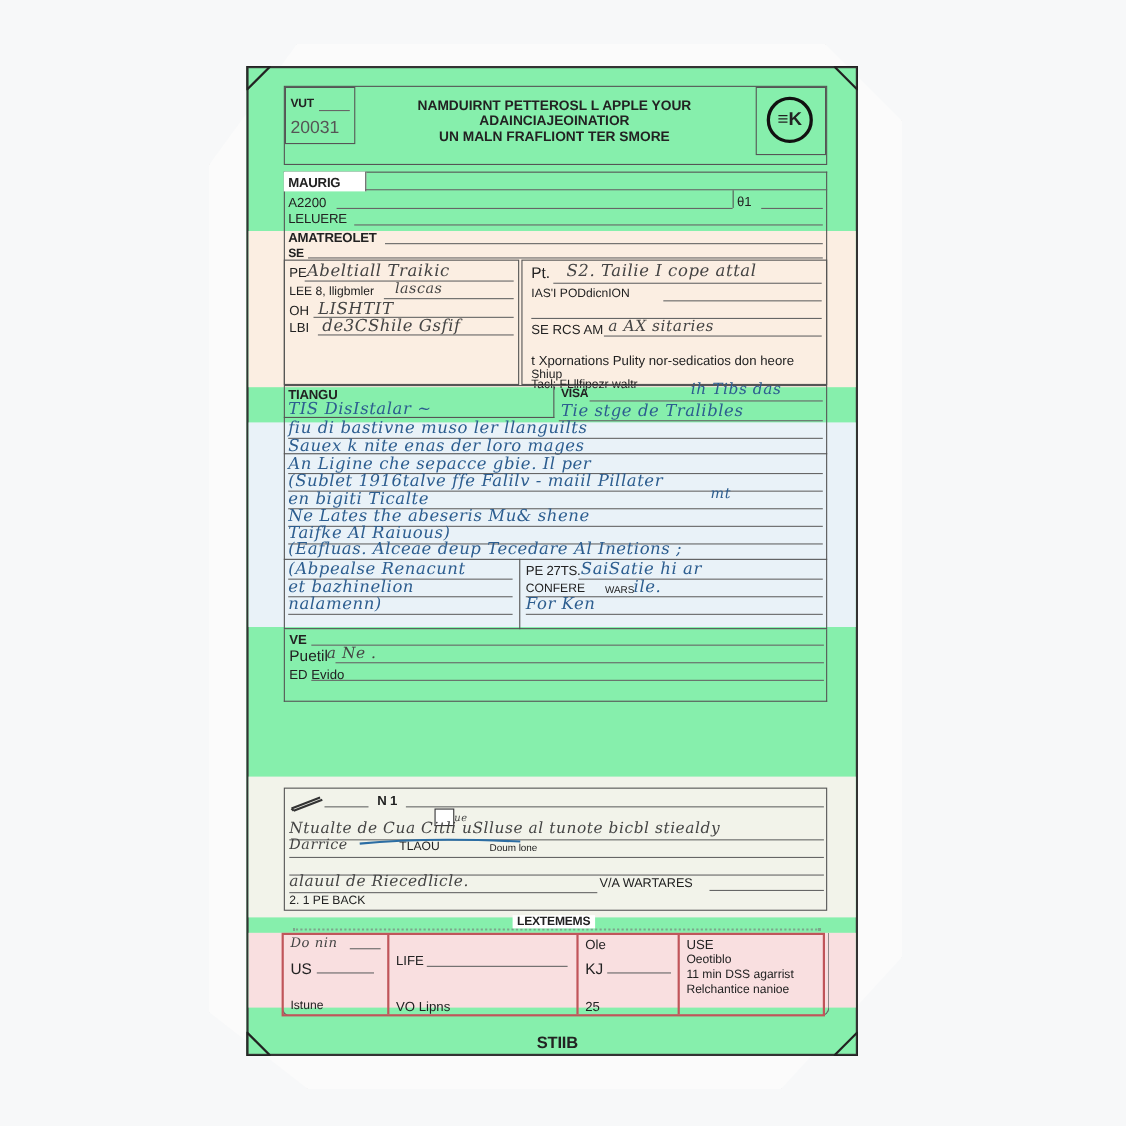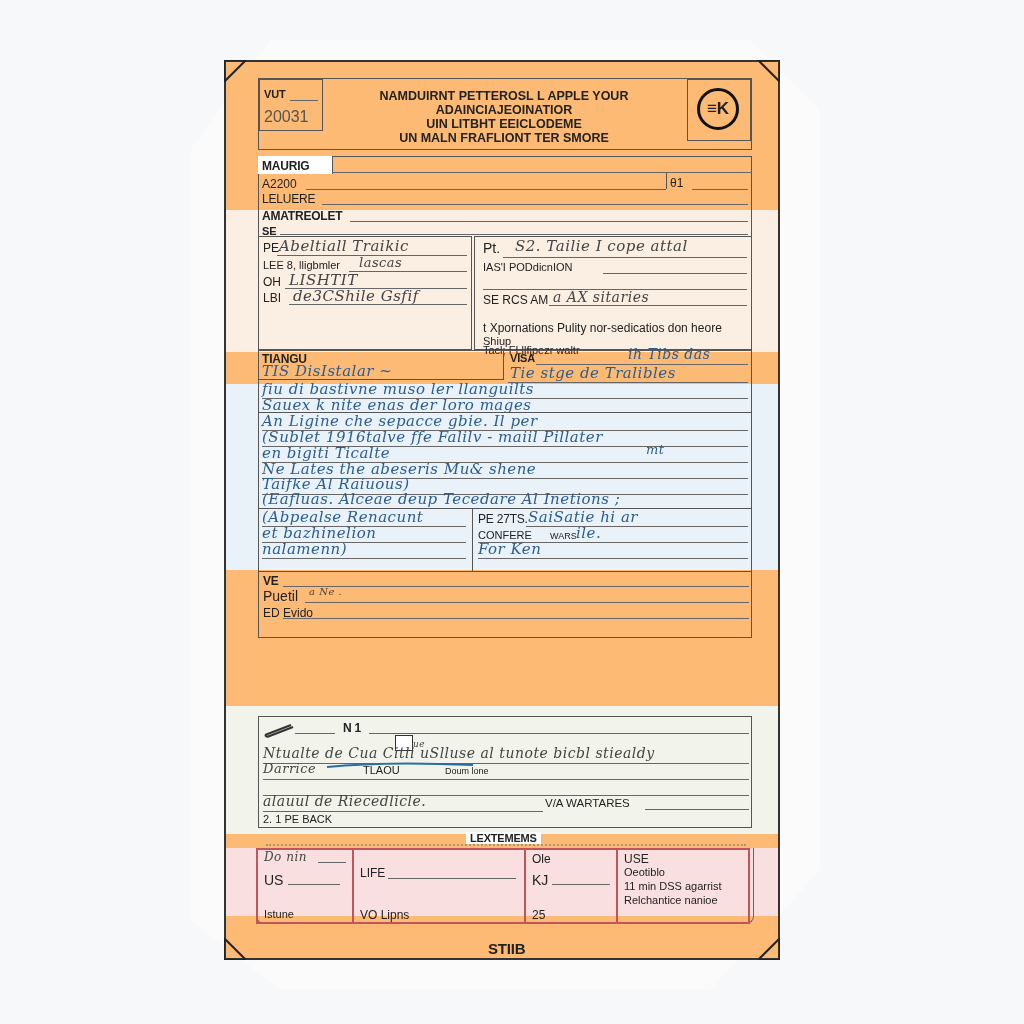--- a/index.html
+++ b/index.html
@@ -1,18 +1,18 @@
 <!DOCTYPE html>
 <html><head>
 <meta charset="utf-8">
 <style>
   html,body{margin:0;padding:0;}
   body{width:1024px;height:1024px;background:#f7f8f9;position:relative;overflow:hidden;font-family:"Liberation Sans",sans-serif;color:#222;}
   .paper-back{position:absolute;left:190px;top:40px;width:630px;height:950px;background:#fbfbfb;clip-path:polygon(80px 0,560px 0,630px 70px,630px 830px,520px 950px,90px 950px,0 880px,0 110px);box-shadow:0 0 0 1px #e6e6e6;}
-  .sheet{position:absolute;left:224px;top:60px;width:556px;height:900px;background:#fdba74;border:2px solid #333;box-sizing:border-box;}
+  .sheet{position:absolute;left:224px;top:60px;width:556px;height:900px;background:#86efac;border:2px solid #333;box-sizing:border-box;}
   .corner{position:absolute;width:22px;height:22px;}
   .corner svg{width:22px;height:22px;display:block;}
   .abs{position:absolute;}
   .box{position:absolute;border:1.6px solid #555;box-sizing:border-box;}
   .band{position:absolute;left:0;right:0;}
   .lbl{position:absolute;font-size:12px;font-weight:bold;letter-spacing:-0.2px;white-space:nowrap;}
   .txt{position:absolute;font-size:12px;white-space:nowrap;}
   .line{position:absolute;height:0;border-top:1.3px solid #666;}
   .hw{position:absolute;font-family:"DejaVu Serif",serif;font-style:italic;font-size:15px;color:#2c5d8f;white-space:nowrap;letter-spacing:0.5px;}
   .hw.dark{color:#444;}
@@ -53,21 +53,20 @@
 
   <div class="box" style="left:32px;top:16px;width:494px;height:72px;">
     <div class="box" style="left:0;top:0;width:64px;height:52px;border-width:1.4px;">
       <span class="lbl" style="left:4px;top:8px;font-size:11px;">VUT</span>
       <div class="line" style="left:30px;top:20px;width:28px;"></div>
       <span class="txt" style="left:4px;top:28px;font-size:16px;color:#555;">20031</span>
     </div>
     <div class="abs" style="left:70px;top:10px;width:350px;">
       <div class="title-line">NAMDUIRNT PETTEROSL L APPLE YOUR</div>
       <div class="title-line">ADAINCIAJEOINATIOR</div>
-      <div class="title-line">UIN LITBHT EEICLODEME</div>
       <div class="title-line">UN MALN FRAFLIONT TER SMORE</div>
     </div>
     <div class="box" style="right:0;top:0;width:64px;height:62px;border-width:1.4px;">
       <div class="abs" style="left:9px;top:8px;width:42px;height:42px;border:3px solid #111;border-radius:50%;box-sizing:border-box;display:flex;align-items:center;justify-content:center;font-weight:bold;font-size:17px;">≡K</div>
     </div>
   </div>
 
   <div class="box" style="left:32px;top:94px;width:494px;height:194px;border-width:1.6px;border-bottom:none;"></div>
   <div class="abs" style="left:32px;top:94px;width:74px;height:18px;border-right:1.6px solid #555;background:#fff;">
     <span class="lbl" style="left:4px;top:3px;">MAURIG</span>
@@ -159,21 +158,21 @@
   <span class="txt" style="left:324px;top:469px;font-size:9px;">WARS</span>
   <span class="hw" style="left:350px;top:462px;">ile.</span>
   <div class="line" style="left:252px;top:480px;width:270px;"></div>
   <span class="hw" style="left:252px;top:478px;">For Ken</span>
   <div class="line" style="left:252px;top:496px;width:270px;"></div>
 
   <div class="box" style="left:32px;top:510px;width:494px;height:66px;border-top:none;">
     <span class="lbl" style="left:4px;top:2px;">VE</span>
     <div class="line" style="left:24px;top:14px;width:466px;"></div>
     <span class="txt" style="left:4px;top:16px;font-size:14px;">Puetil</span>
-    <span class="hw dark" style="left:50px;top:14px;font-size:10px;">a  Ne .</span>
+    <span class="hw dark" style="left:38px;top:14px;font-size:14px;">a  Ne .</span>
     <div class="line" style="left:46px;top:30px;width:444px;"></div>
     <span class="txt" style="left:4px;top:34px;font-size:12px;">ED Evido</span>
     <div class="line" style="left:24px;top:46px;width:466px;"></div>
   </div>
 
 
   <div class="box" style="left:32px;top:654px;width:494px;height:112px;">
     <svg class="abs" style="left:4px;top:6px;width:32px;height:16px;" viewBox="0 0 32 16">
         <path d="M2 12 L28 2 M4 14 L30 4 M2 12 L4 14" stroke="#333" stroke-width="2" fill="none"></path>
       </svg>

